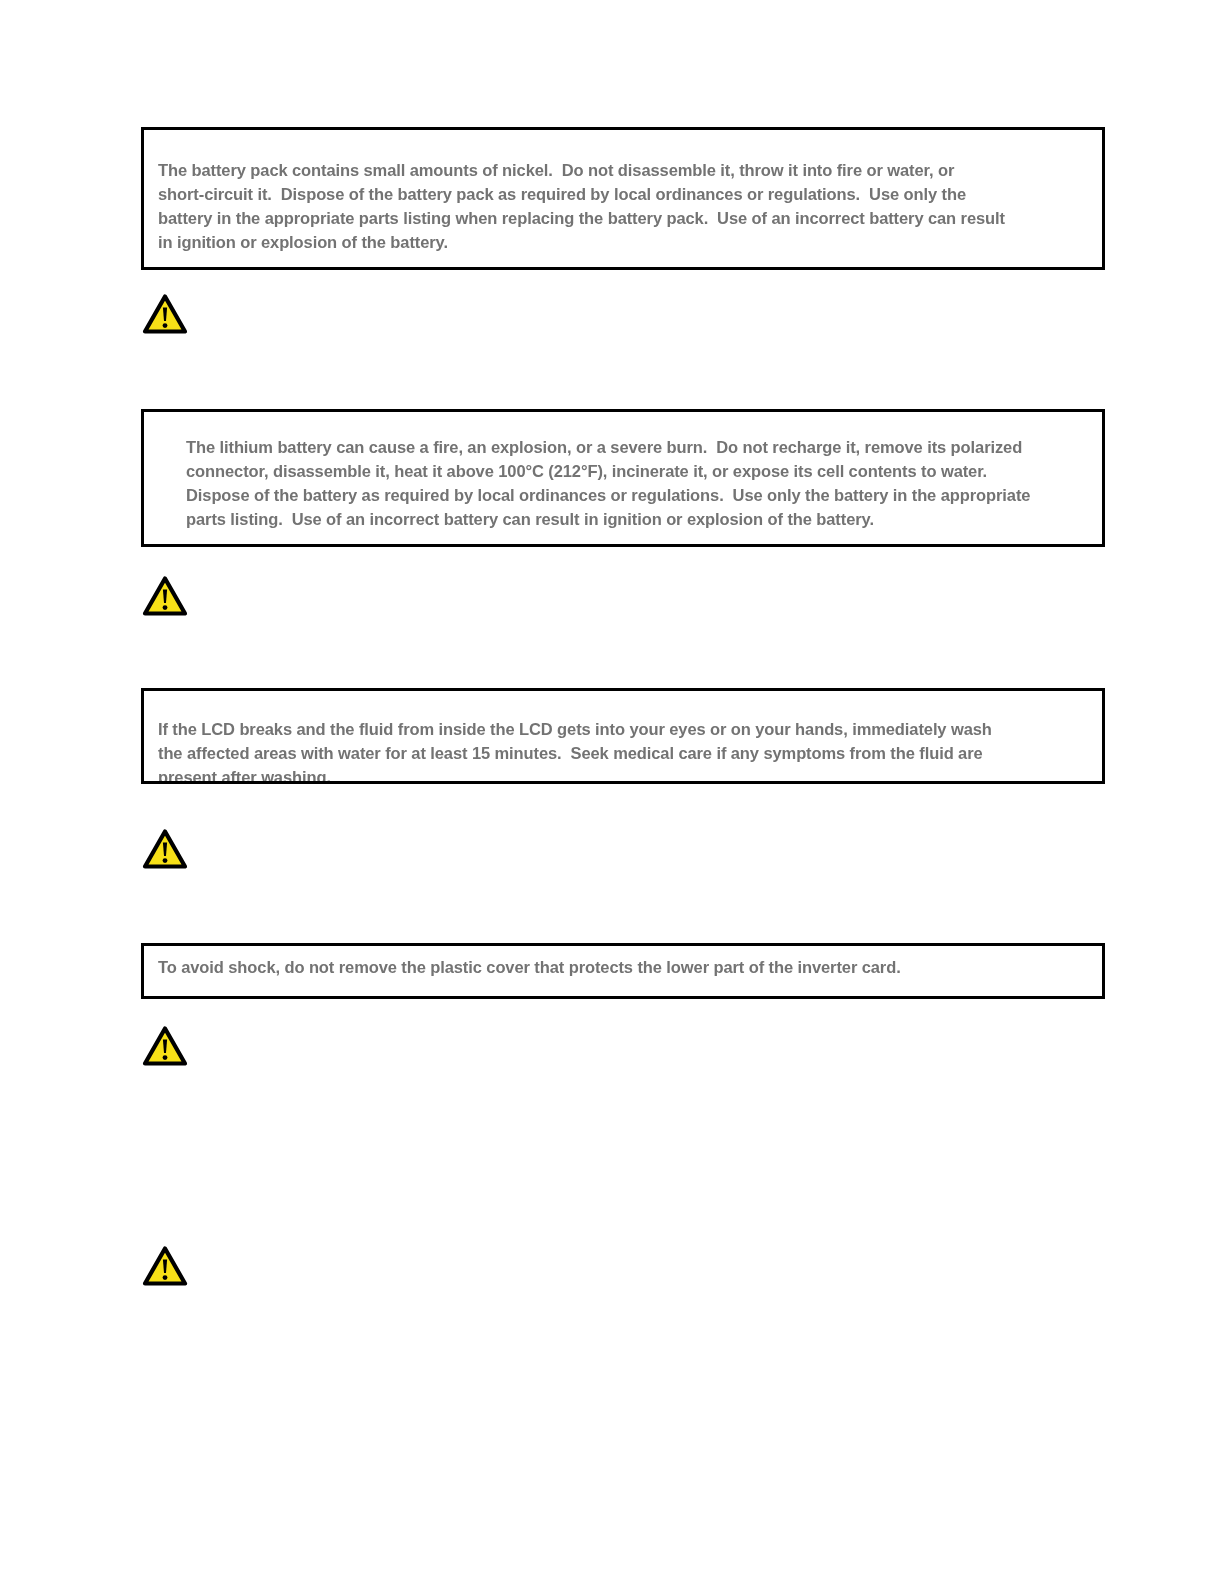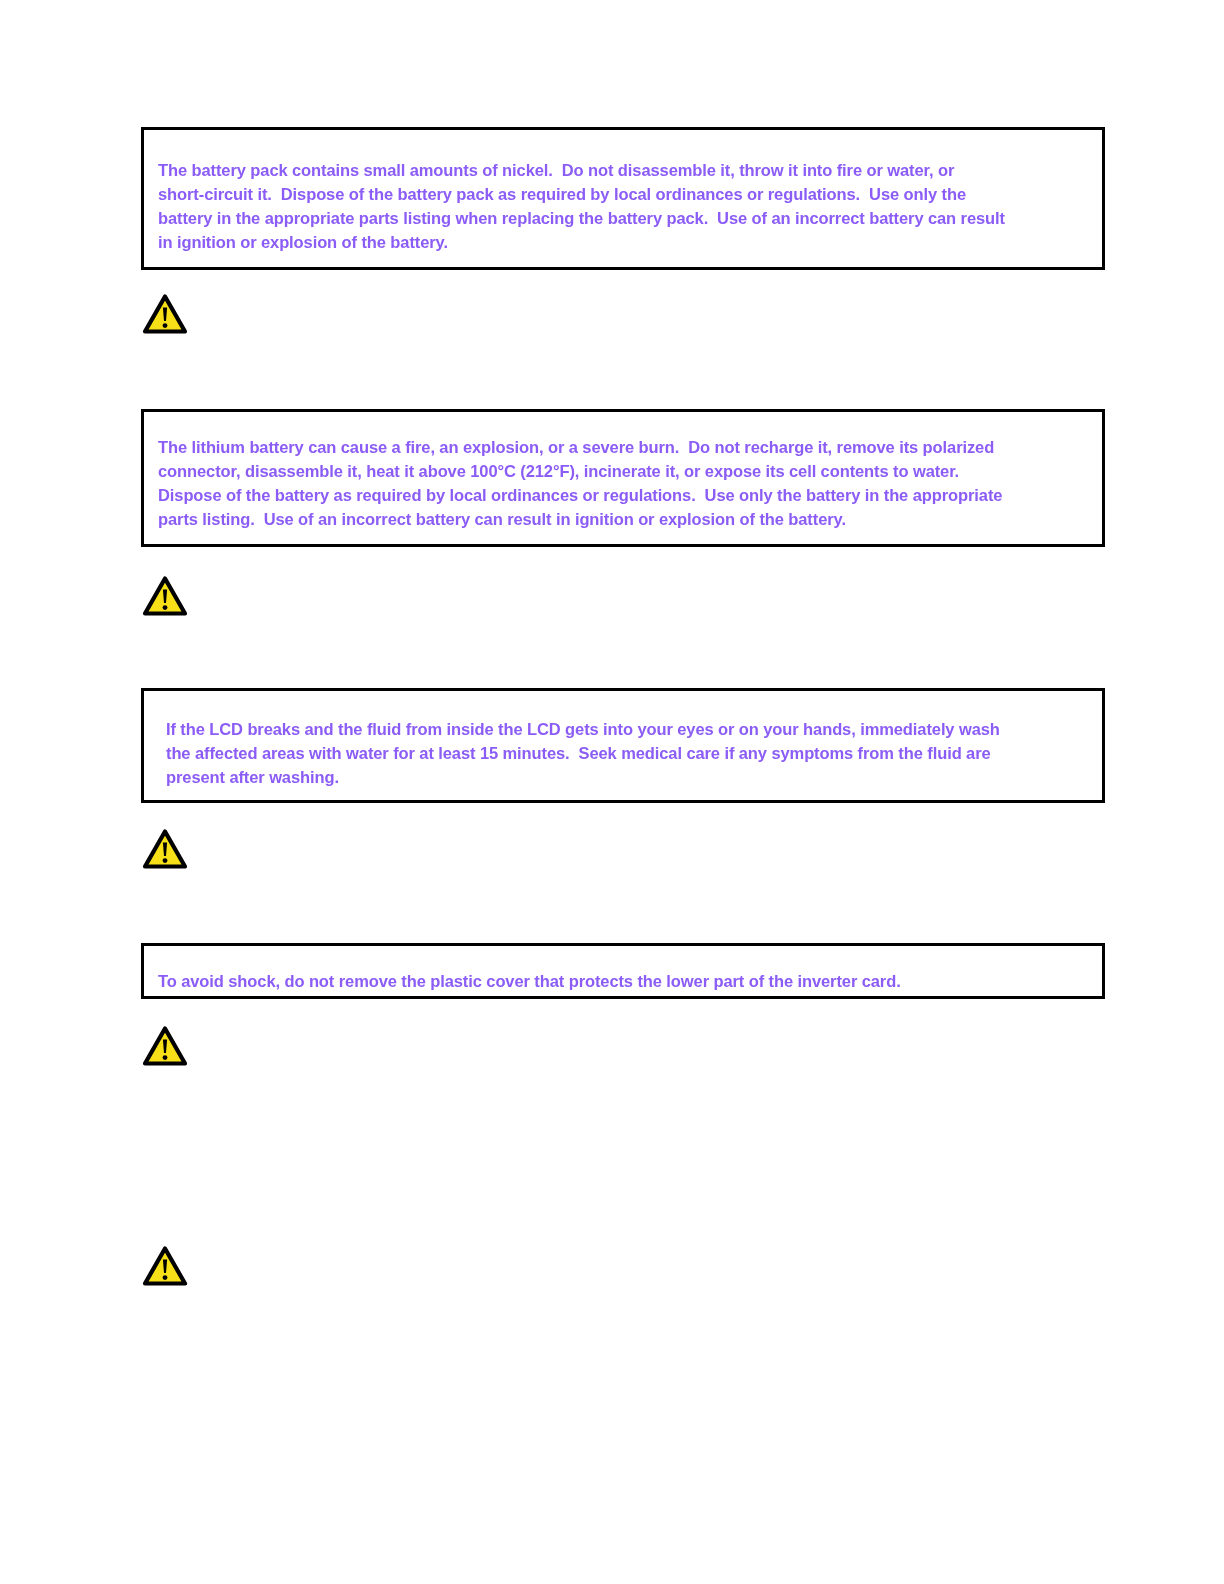--- a/index.html
+++ b/index.html
@@ -25,44 +25,44 @@
     overflow: hidden;
   }
   .notice-text {
     margin: 0;
     padding-left: 14px;
     padding-right: 10px;
     font-size: 16.5px;
     font-weight: bold;
     letter-spacing: -0.1px;
     line-height: 24px;
-    color: #8b5cf6;
+    color: #737373;
     white-space: pre;
   }
   .warning-icon {
     position: absolute;
     left: 142px;
     width: 46px;
     height: 42px;
   }
   
   .box-1 { top: 127px;  height: 143px; }
   .box-1 .notice-text { padding-top: 28px; }
   .icon-1 { top: 293px; }
 
-  .box-2 { top: 409px;  height: 138px; }
+  .box-2 { top: 409px;  height: 138px; padding-left: 28px; }
   .box-2 .notice-text { padding-top: 23px; }
   .icon-2 { top: 575px; }
 
-  .box-3 { top: 688px;  height: 115px; padding-left: 8px; }
+  .box-3 { top: 688px;  height: 96px; }
   .box-3 .notice-text { padding-top: 26px; }
   .icon-3 { top: 828px; }
 
   .box-4 { top: 943px;  height: 56px; }
-  .box-4 .notice-text { padding-top: 23px; }
+  .box-4 .notice-text { padding-top: 9px; }
   .icon-4 { top: 1025px; }
 
   .box-5 { top: 1141px; height: 77px; }
   .box-5 .notice-text { padding-top: 20px; }
   .icon-5 { top: 1245px; }
 </style>
 </head>
 <body>
 
 <div class="page">

